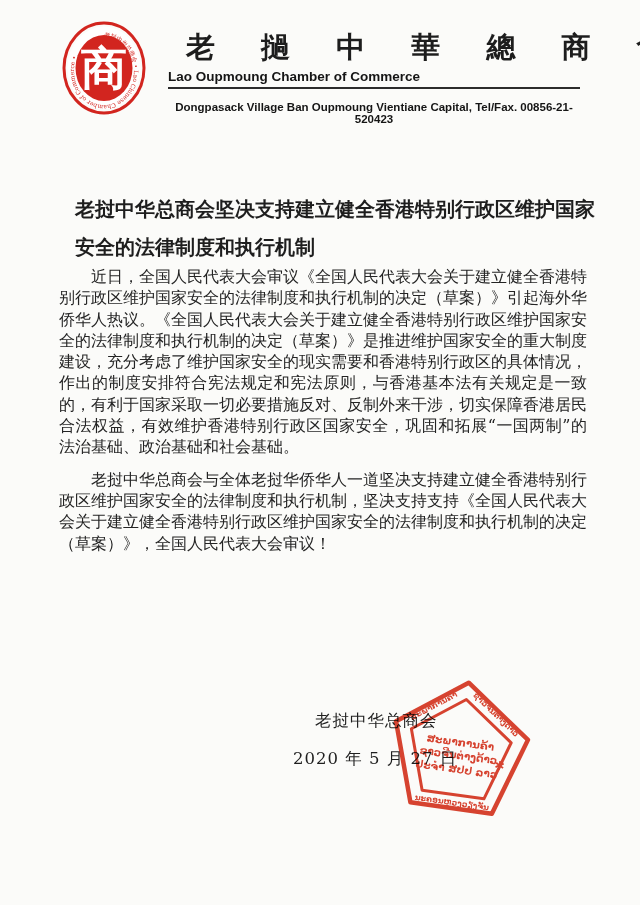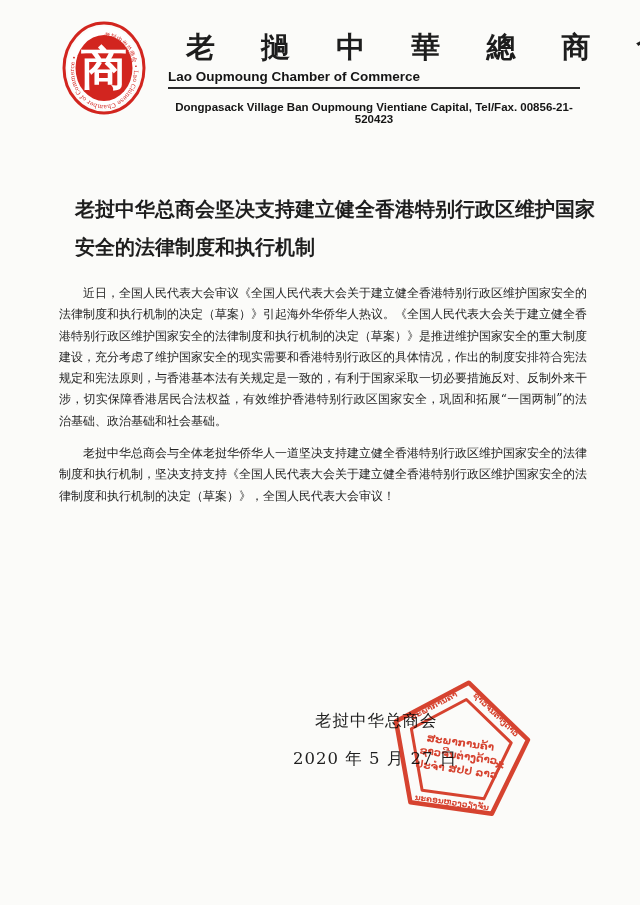--- a/index.html
+++ b/index.html
@@ -27,21 +27,21 @@
     font-size:11.5px;font-weight:bold;margin-top:12px;color:#151515;
   }
   
   .doc-title{
     position:absolute;left:59px;top:174px;width:528px;margin:16px;
     font-family:"DejaVu Sans","Liberation Sans",sans-serif;
     font-size:20px;font-weight:700;line-height:38px;color:#1e1e1e;
   }
   .doc-body{
     position:absolute;left:59px;top:266px;width:528px;
-    font-size:12px;line-height:21.3px;text-align:justify;color:#242424;margin-top:17px;
+    font-size:16px;line-height:21.3px;text-align:justify;color:#242424;
   }
   .doc-body p{margin:0 0 11px 0;text-indent:2em;}
   
   .sign-block{position:absolute;left:293px;top:710px;font-size:16.5px;color:#1f1f1f;}
   .sign-org{padding-left:22px;letter-spacing:1px;}
   .sign-date{margin-top:16px;letter-spacing:1px;}
   
   .stamp{
     position:absolute;left:383px;top:676px;width:152px;height:152px;
     opacity:.92;mix-blend-mode:multiply;

